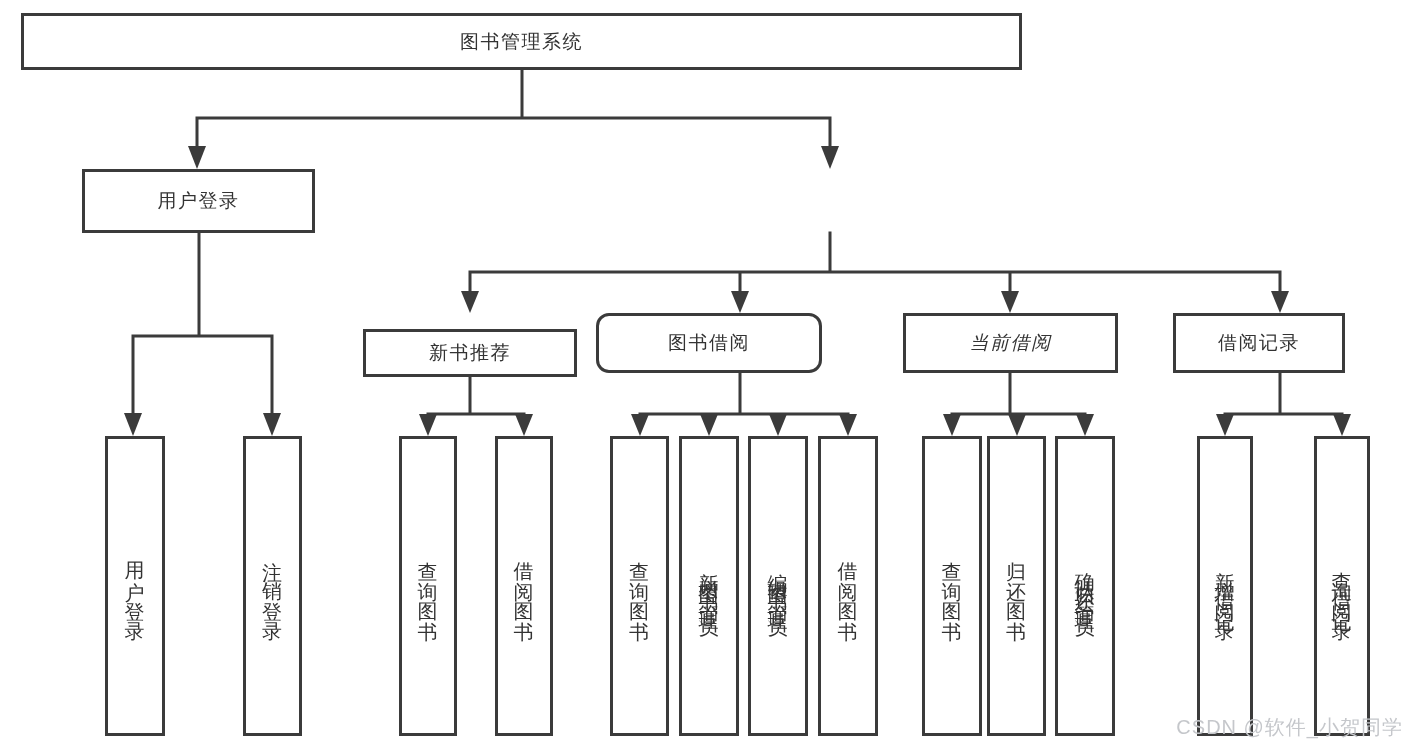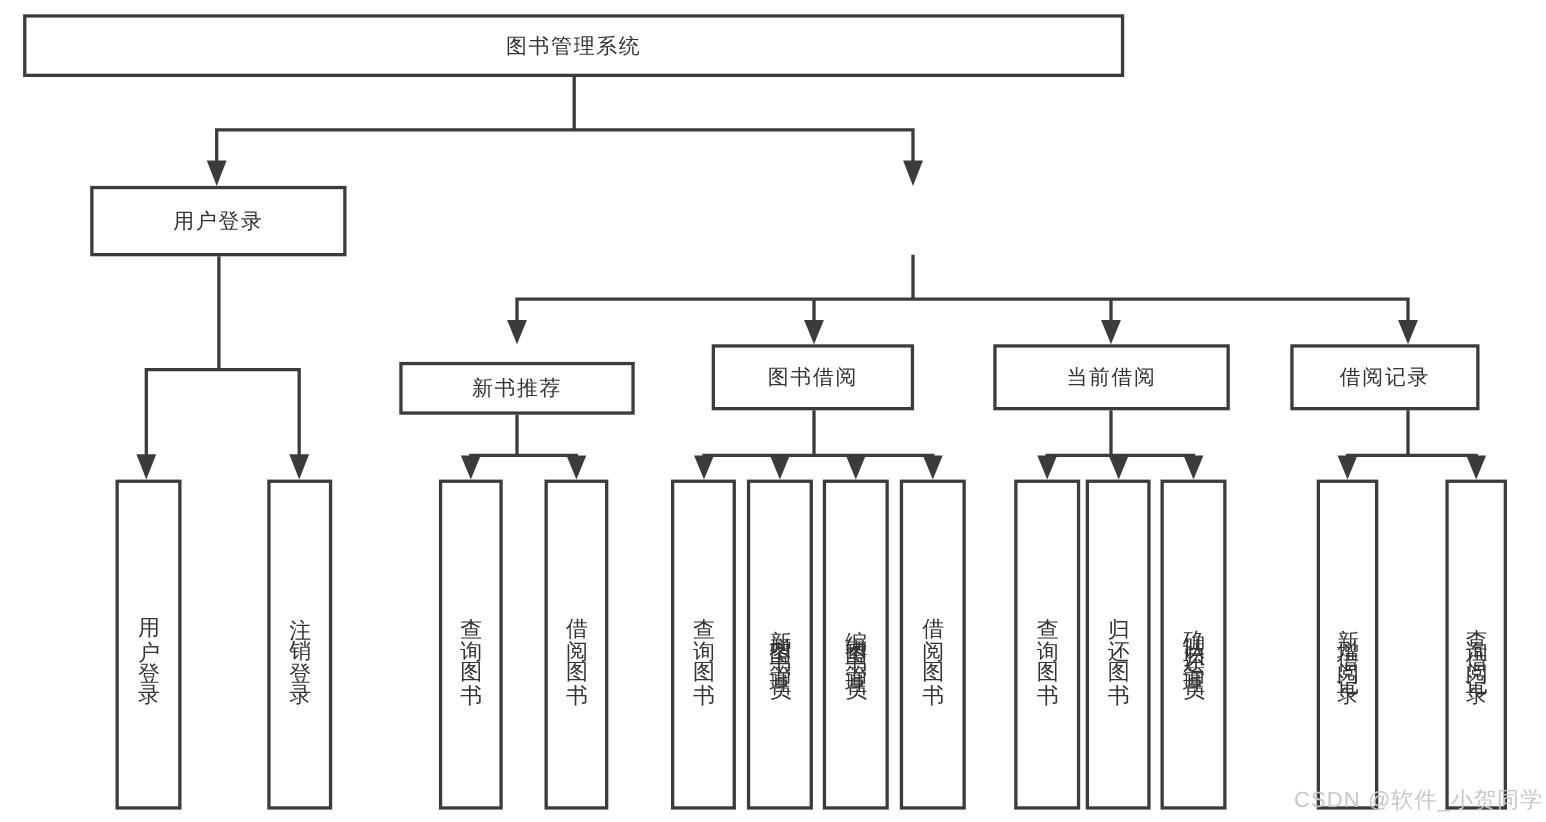--- a/index.html
+++ b/index.html
@@ -96,24 +96,24 @@
     <span>图书管理系统</span>
   </div>
 
   <div class="box" style="left:82px; top:169px; width:233px; height:64px;">
     <span>用户登录</span>
   </div>
 
   <div class="box" style="left:363px; top:313px; width:214px; height:48px;margin-top:16px;">
     <span>新书推荐</span>
   </div>
-  <div class="box" style="left:647px; top:313px; width:184px; height:60px;">
+  <div class="box" style="left:596px; top:313px; width:226px; height:60px;border-radius:13px;">
     <span>图书借阅</span>
   </div>
-  <div class="box" style="left:903px; top:313px; width:215px; height:60px;">
+  <div class="box" style="left:903px; top:313px; width:215px; height:60px;font-style:italic;">
     <span>当前借阅</span>
   </div>
   <div class="box" style="left:1173px; top:313px; width:172px; height:60px;">
     <span>借阅记录</span>
   </div>
 
   <div class="box vbox" style="left:105px; top:436px; width:60px; height:300px;">
     <span style="letter-spacing: 1em;">用户登录</span>
   </div>
   <div class="box vbox" style="left:243px; top:436px; width:59px; height:300px;">

